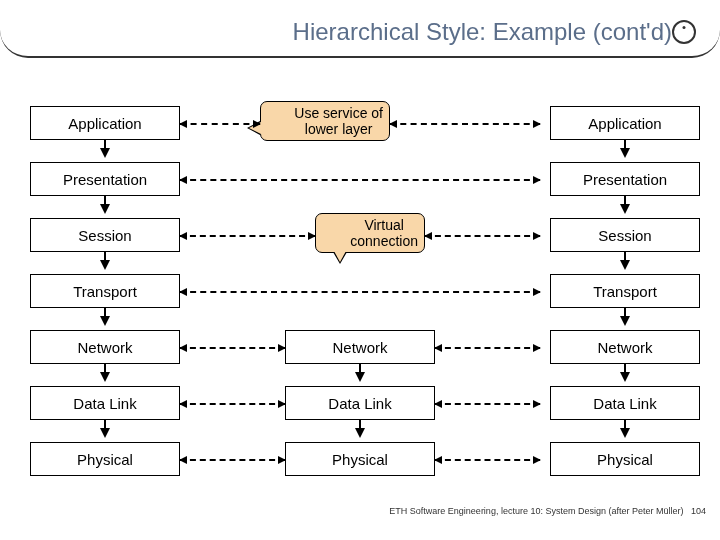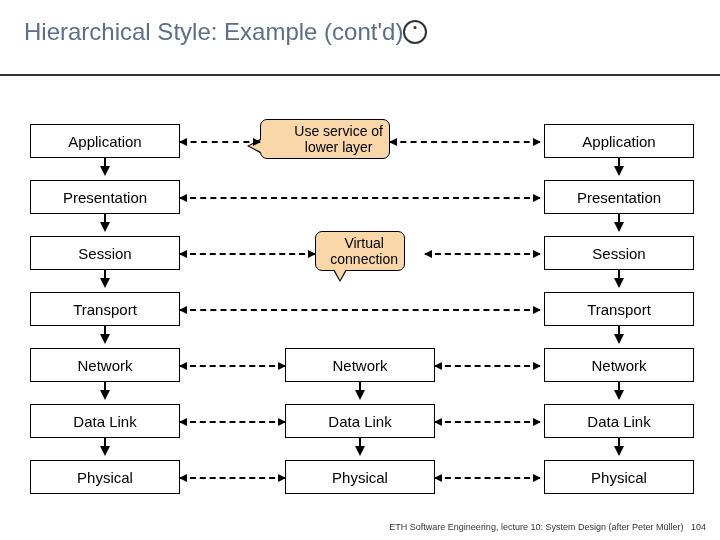--- a/index.html
+++ b/index.html
@@ -5,25 +5,26 @@
   * { box-sizing: border-box; margin: 0; padding: 0; }
   body {
     width: 720px;
     height: 540px;
     background: #fff;
     font-family: Verdana, Geneva, sans-serif;
     position: relative;
     overflow: hidden;
   }
   .header {
-    padding: 18px 24px 28px 24px;
+    padding: 18px 24px 10px 24px;
     border-bottom: 2px solid #333;
     display: flex;
     align-items: center;
-    justify-content: flex-start;
+    justify-content: flex-end;
+    border-radius: 28px;
   }
   .title {
     color: #5b6e8a;
     font-size: 24px;
     font-weight: 400;
   }
   .logo {
     width: 24px; height: 24px;
     border: 2px solid #333;
     border-radius: 50%;
@@ -33,21 +34,21 @@
     content: "";
     position: absolute;
     top: 4px; left: 50%;
     width: 3px; height: 3px;
     background: #333;
     border-radius: 50%;
     transform: translateX(-50%);
   }
   .diagram {
     position: relative;
-    padding: 40px 26px 0 30px;
+    padding: 40px 20px 0 30px;
     width: 100%;
   }
   .row {
     position: relative;
     height: 56px;
     width: 100%;
   }
   .box {
     position: absolute;
     top: 8px;
@@ -107,21 +108,21 @@
   }
   .varrow.stem::before {
     content:"";
     position:absolute;
     left:-1px; top:-18px;
     width:2px; height:12px;
     background:#000;
   }
   .footer {
     position: absolute;
-    bottom: 8px;
+    bottom: 24px;
     right: 14px;
     font-size: 9px;
     color: #333;
   }
 </style>
 </head>
 <body>
 
 <div class="header">
   <div class="title">Hierarchical Style: Example (cont'd)</div>
@@ -148,21 +149,21 @@
   <div class="row">
     <div class="box left">Presentation</div>
     <div class="box right">Presentation</div>
     <div class="hlink arr-l arr-r" style="left:150px; width:360px;"></div>
     <span class="varrow stem" style="left:70px; top:50px;"></span>
     <span class="varrow stem" style="right:70px; top:50px;"></span>
   </div>
 
   <div class="row">
     <div class="box left">Session</div>
-    <div class="callout" style="left:285px; top:3px; width:90px; height:40px;">
+    <div class="callout" style="left:285px; top:3px; width:110px; height:40px;">
       <span style="white-space:pre-line">Virtual
 connection</span>
       <span class="tail" style="left:18px; bottom:-10px; border-left:6px solid transparent; border-right:6px solid transparent; border-top:11px solid #f9d7a9;"></span>
       <span class="tail" style="left:17px; bottom:-12px; border-left:7px solid transparent; border-right:7px solid transparent; border-top:12px solid #000; z-index:-1;"></span>
     </div>
     <div class="box right">Session</div>
     <div class="hlink arr-l arr-r" style="left:150px; width:135px;"></div>
     <div class="hlink arr-l arr-r" style="left:395px; width:115px;"></div>
     <span class="varrow stem" style="left:70px; top:50px;"></span>
     <span class="varrow stem" style="right:70px; top:50px;"></span>

